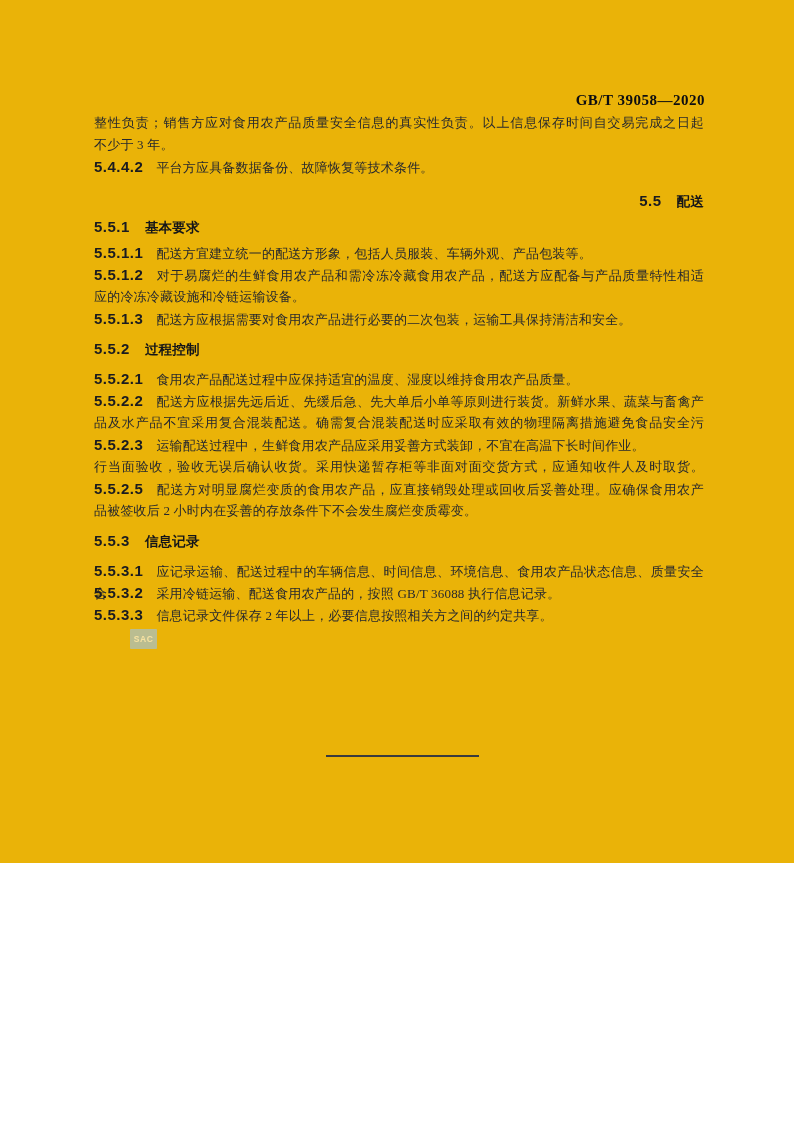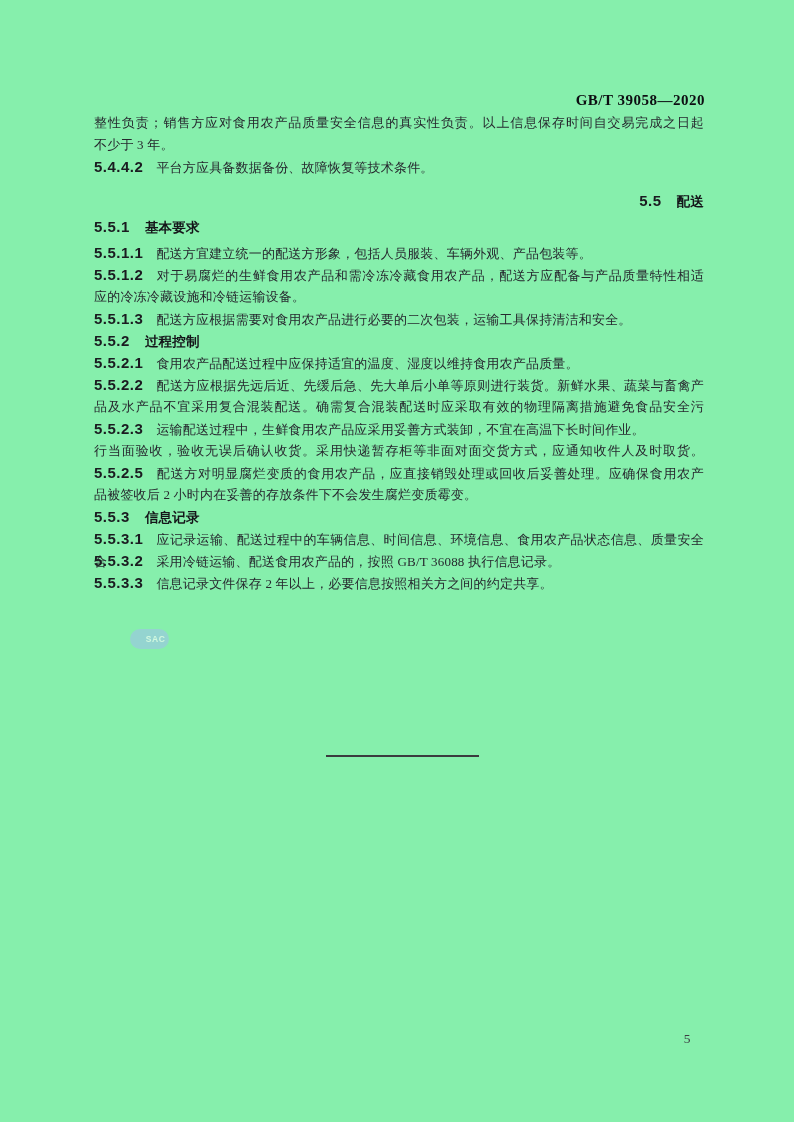--- a/index.html
+++ b/index.html
@@ -1,19 +1,19 @@
 <!DOCTYPE html>
 <html><head>
 <meta charset="utf-8">
 <style>
   html,body{margin:0;padding:0;}
   .page{
     position:relative;
-    width:794px;height:1122px;
-    background:#86efac;
+    width:794px;height:863px;
+    background:#eab308;
     overflow:hidden;
     font-family:"Liberation Serif","DejaVu Serif",serif;
     color:#24262c;
   }
   .std-header{
     position:absolute;
     top:92px;right:89px;
     font-family:"Liberation Serif","DejaVu Serif",serif;
     font-weight:bold;
     font-size:15px;
@@ -50,32 +50,32 @@
   .ln .num:empty{display:none;margin:0;}
   .ln.heading{
     font-family:"Liberation Sans","DejaVu Sans",sans-serif;
     font-weight:700;
     font-size:13.5px;
     color:#141519;
   }
   .ln.heading .num{margin-right:15px;}
   .gap-lg{margin-top:12px;text-align:right;}
   .gap-md{margin-top:4px;}
-  .gap-sm{margin-top:0;}
+  .gap-sm{margin-top:8px;}
   .watermark{
     position:absolute;
     left:130px;top:629px;
     width:27px;height:20px;
     background:#9ec4e6;
     opacity:0.62;
-    border-radius:10px;
+    border-radius:1px;
     display:flex;align-items:center;justify-content:center;
     font-family:"Liberation Sans","DejaVu Sans",sans-serif;
     font-size:8.5px;font-weight:700;
-    color:#ffffff;letter-spacing:0.6px;padding-left:12px;
+    color:#ffffff;letter-spacing:0.6px;
   }
   .divider{
     position:absolute;
     left:326px;top:755px;
     width:153px;height:2px;
     background:#3a3b3e;
   }
   .page-number{
     position:absolute;
     left:679px;top:1031px;

